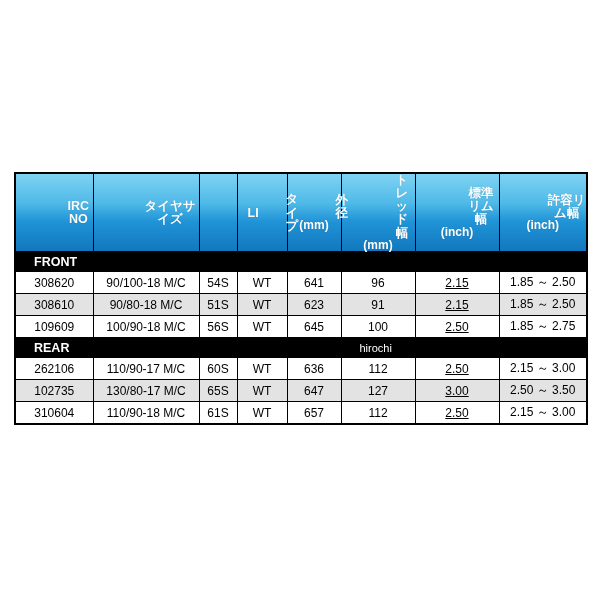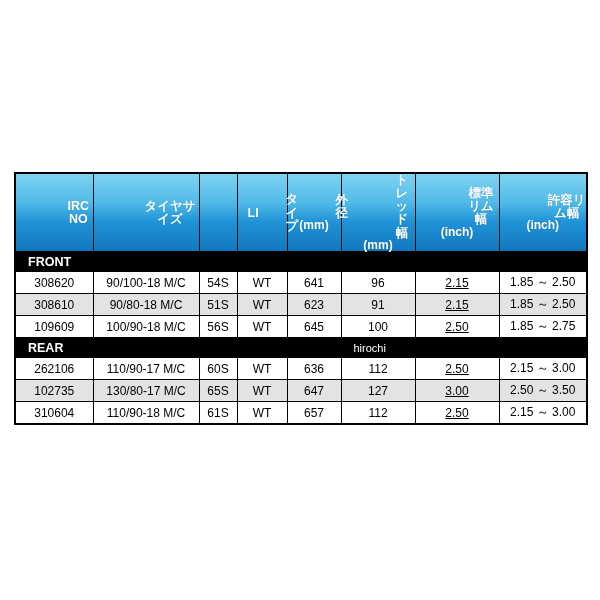--- a/index.html
+++ b/index.html
@@ -65,21 +65,21 @@
     margin-top: -1px;
   }
   
   tr.section-row td {
     background: #000000;
     color: #ffffff;
     text-align: left;
     font-weight: bold;
     font-size: 12.5px;
     height: 19px;
-    padding-left: 12px;
+    padding-left: 18px;
     border-left: 1px solid #000000;
     border-right: 1px solid #000000;
   }
   tr.section-row td.sec-note {
     text-align: left;
     padding-right: 8px;
     font-weight: normal;
     font-size: 11px;
     color: #ffffff;
   }

